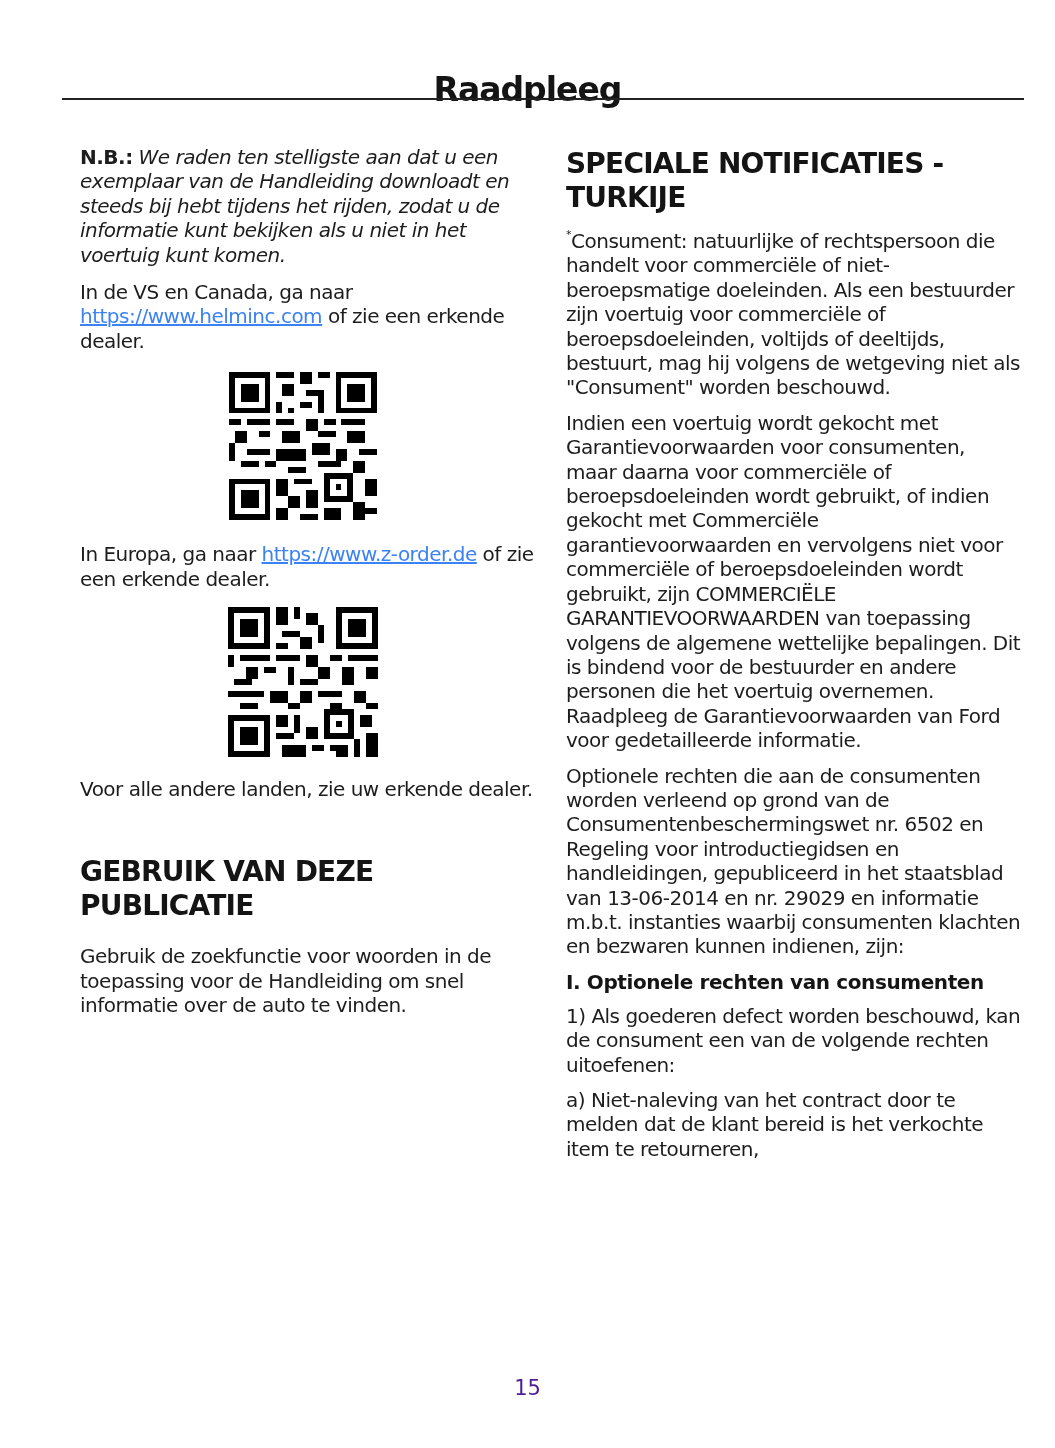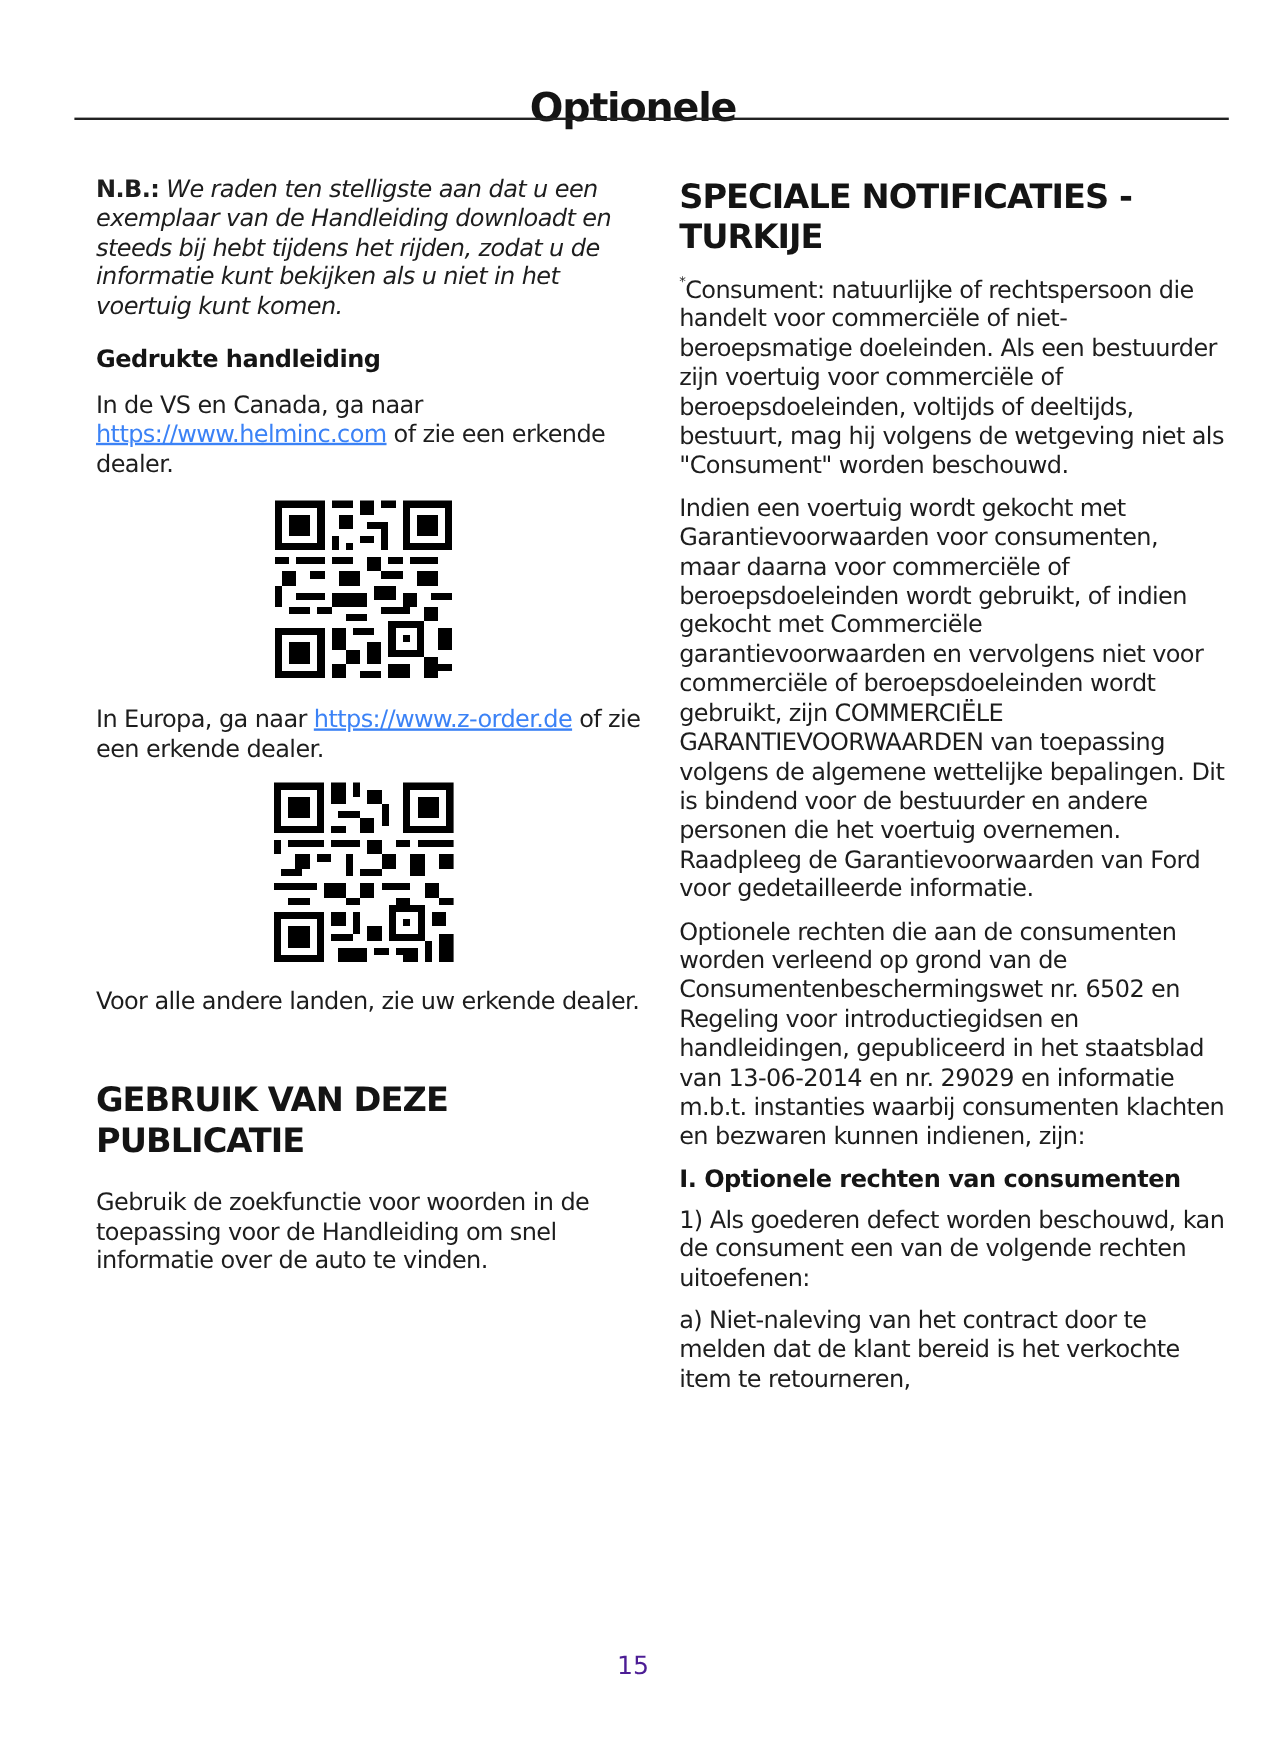--- a/index.html
+++ b/index.html
@@ -34,30 +34,29 @@
     .qr-wrap { display: flex; justify-content: center; margin-left: -9px; }
     .qr { display: block; }
     .page-number {
       position: absolute; left: 0; right: 0; top: 1376px; text-align: center;
       font-size: 21px; color: #4c1d95;
     }
   </style>
 </head>
 <body>
 
-<h1 class="page-title">Optionele</h1>
+<h1 class="page-title">Raadpleeg</h1>
 <div class="title-rule"></div>
 
 <div class="col col-left">
   <p class="body-text">
     <span class="note-label">N.B.:</span>
     <span class="italic">We raden ten stelligste aan dat u een exemplaar van de Handleiding downloadt en steeds bij hebt tijdens het rijden, zodat u de informatie kunt bekijken als u niet in het voertuig kunt komen.</span>
   </p>
 
-  <h3 class="h3" style="margin-top:19px;">Gedrukte handleiding</h3>
 
   <p class="body-text" style="margin-top:13px;">
     <span>In de VS en Canada, ga naar </span><a class="link">https://www.helminc.com</a><span> of zie een erkende dealer.</span>
   </p>
 
   <div class="qr-wrap" style="margin-top:19px;">
     <svg class="qr" width="148" height="148" viewBox="0 0 25 25" shape-rendering="crispEdges">
       <rect width="25" height="25" fill="#fff"></rect>
       <g fill="#000">
         <rect x="0" y="0" width="7" height="7"></rect>

